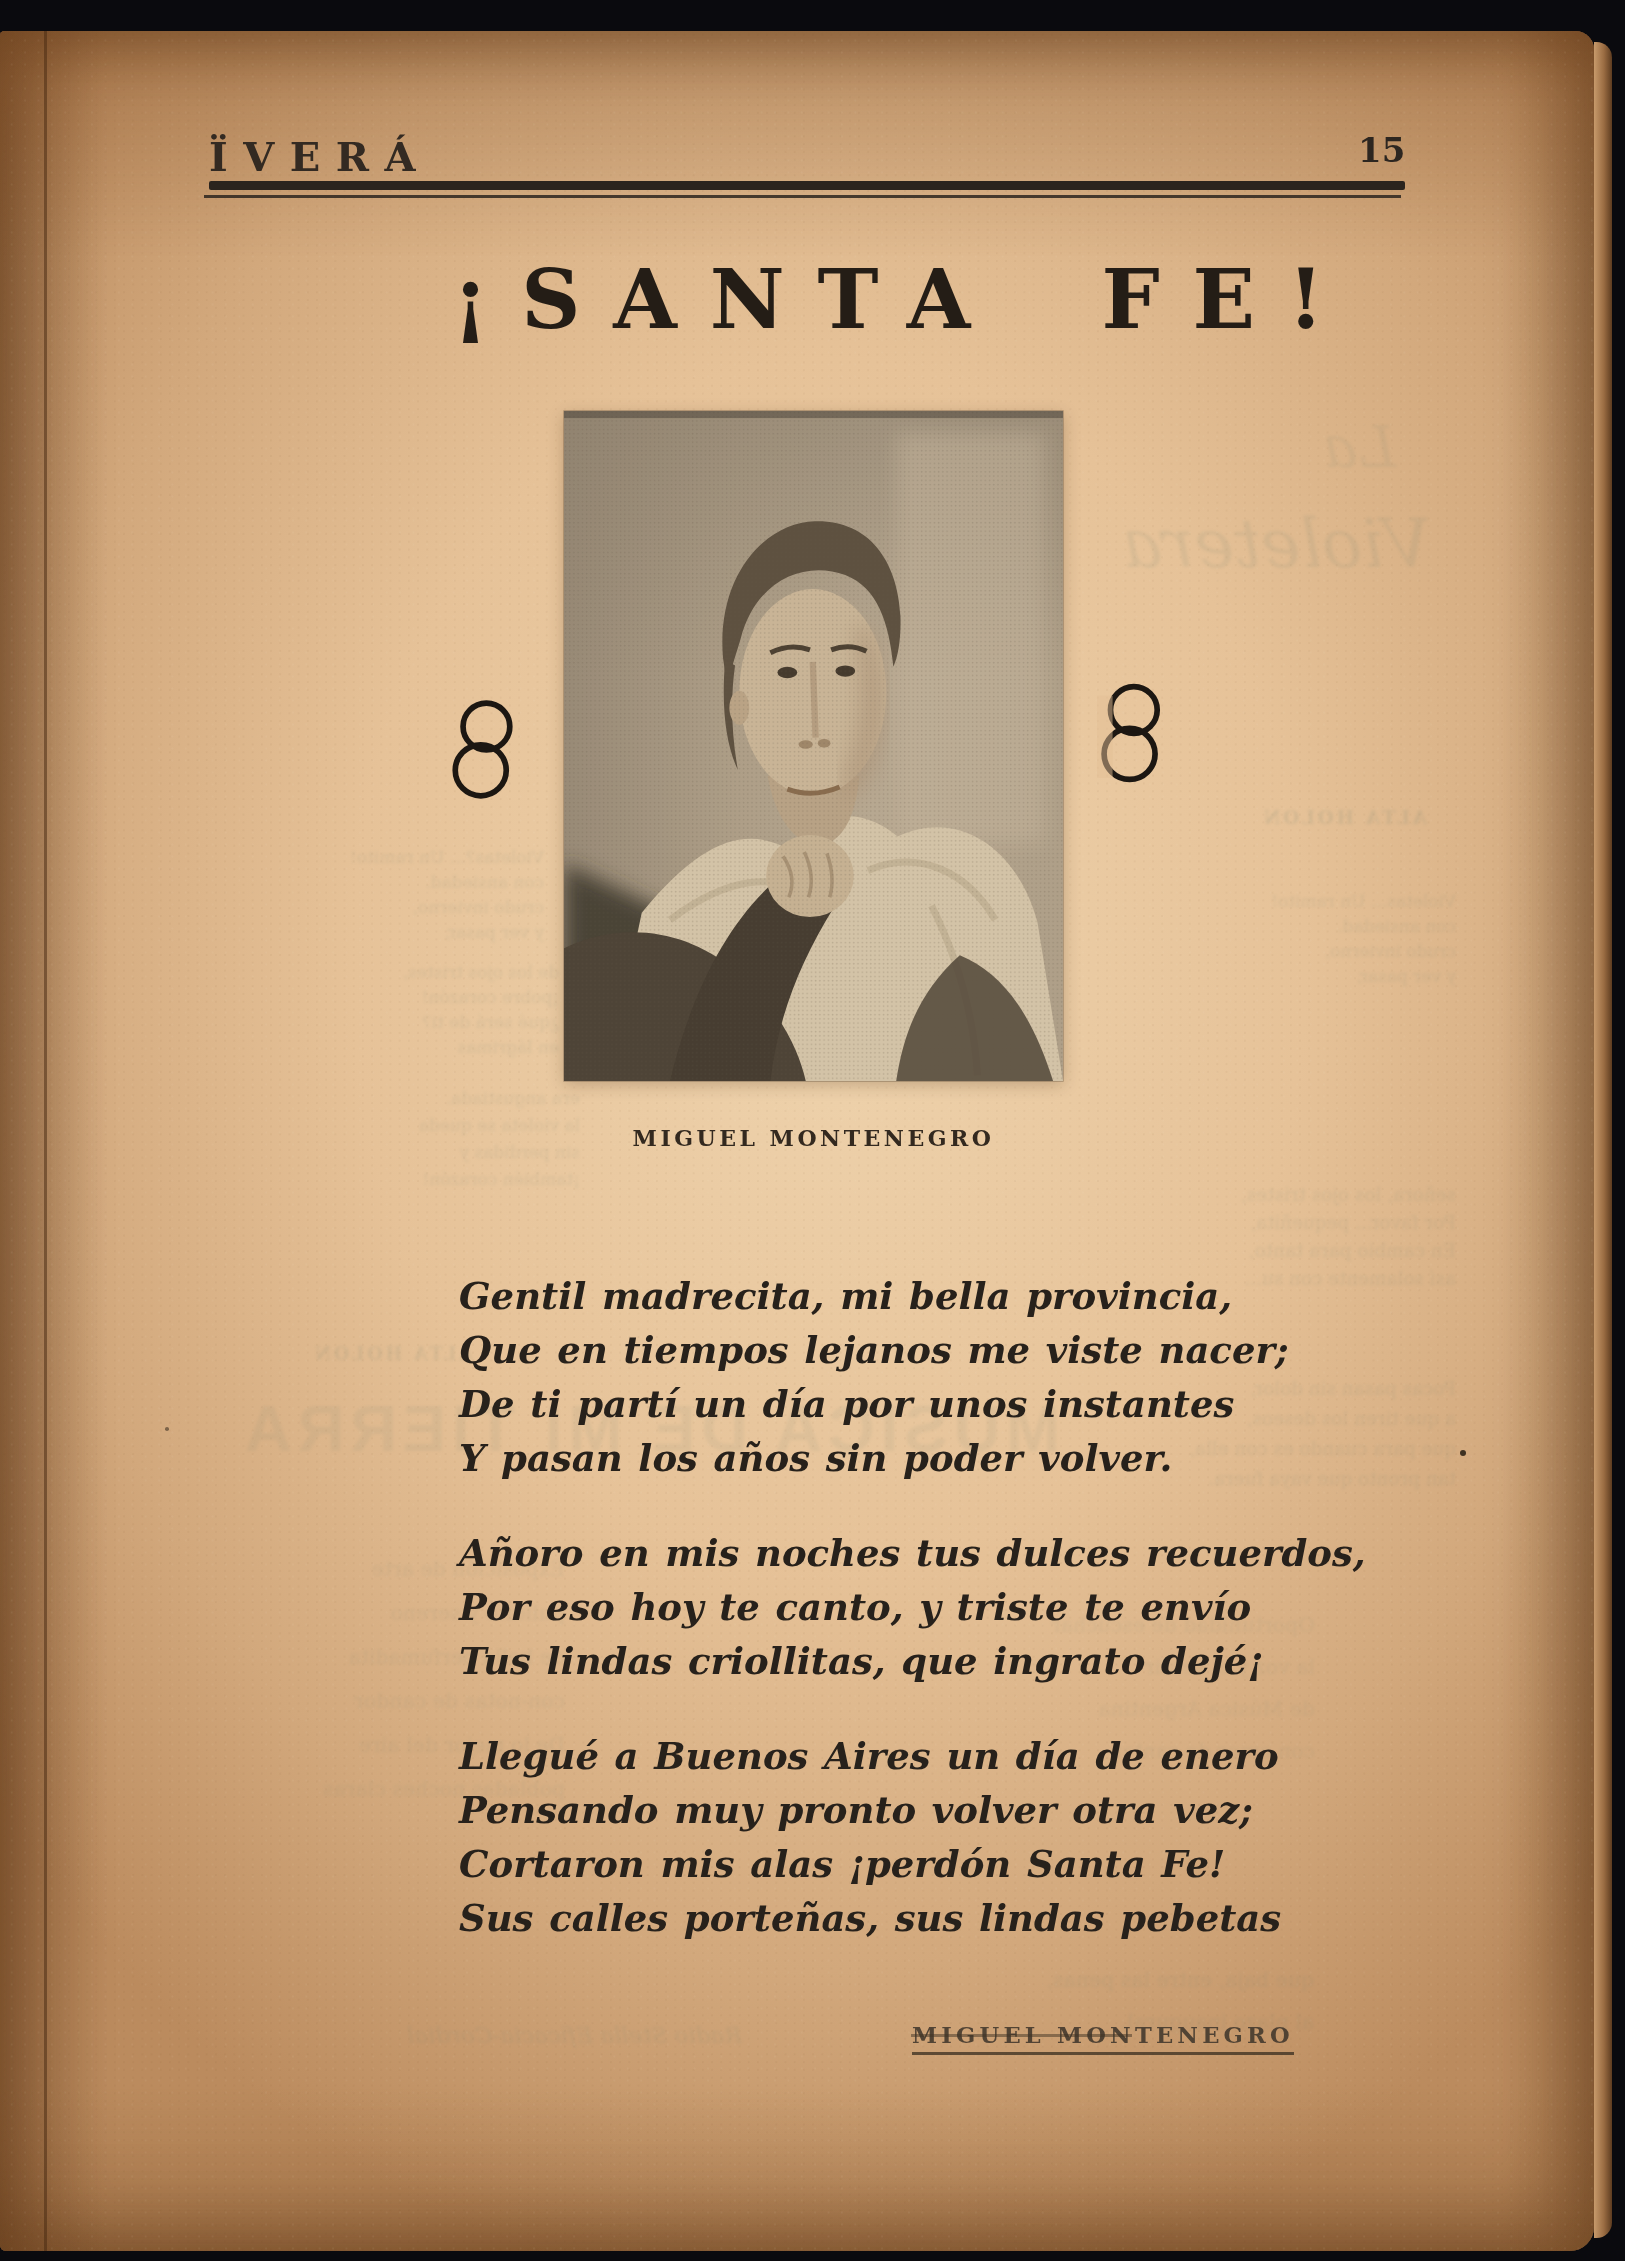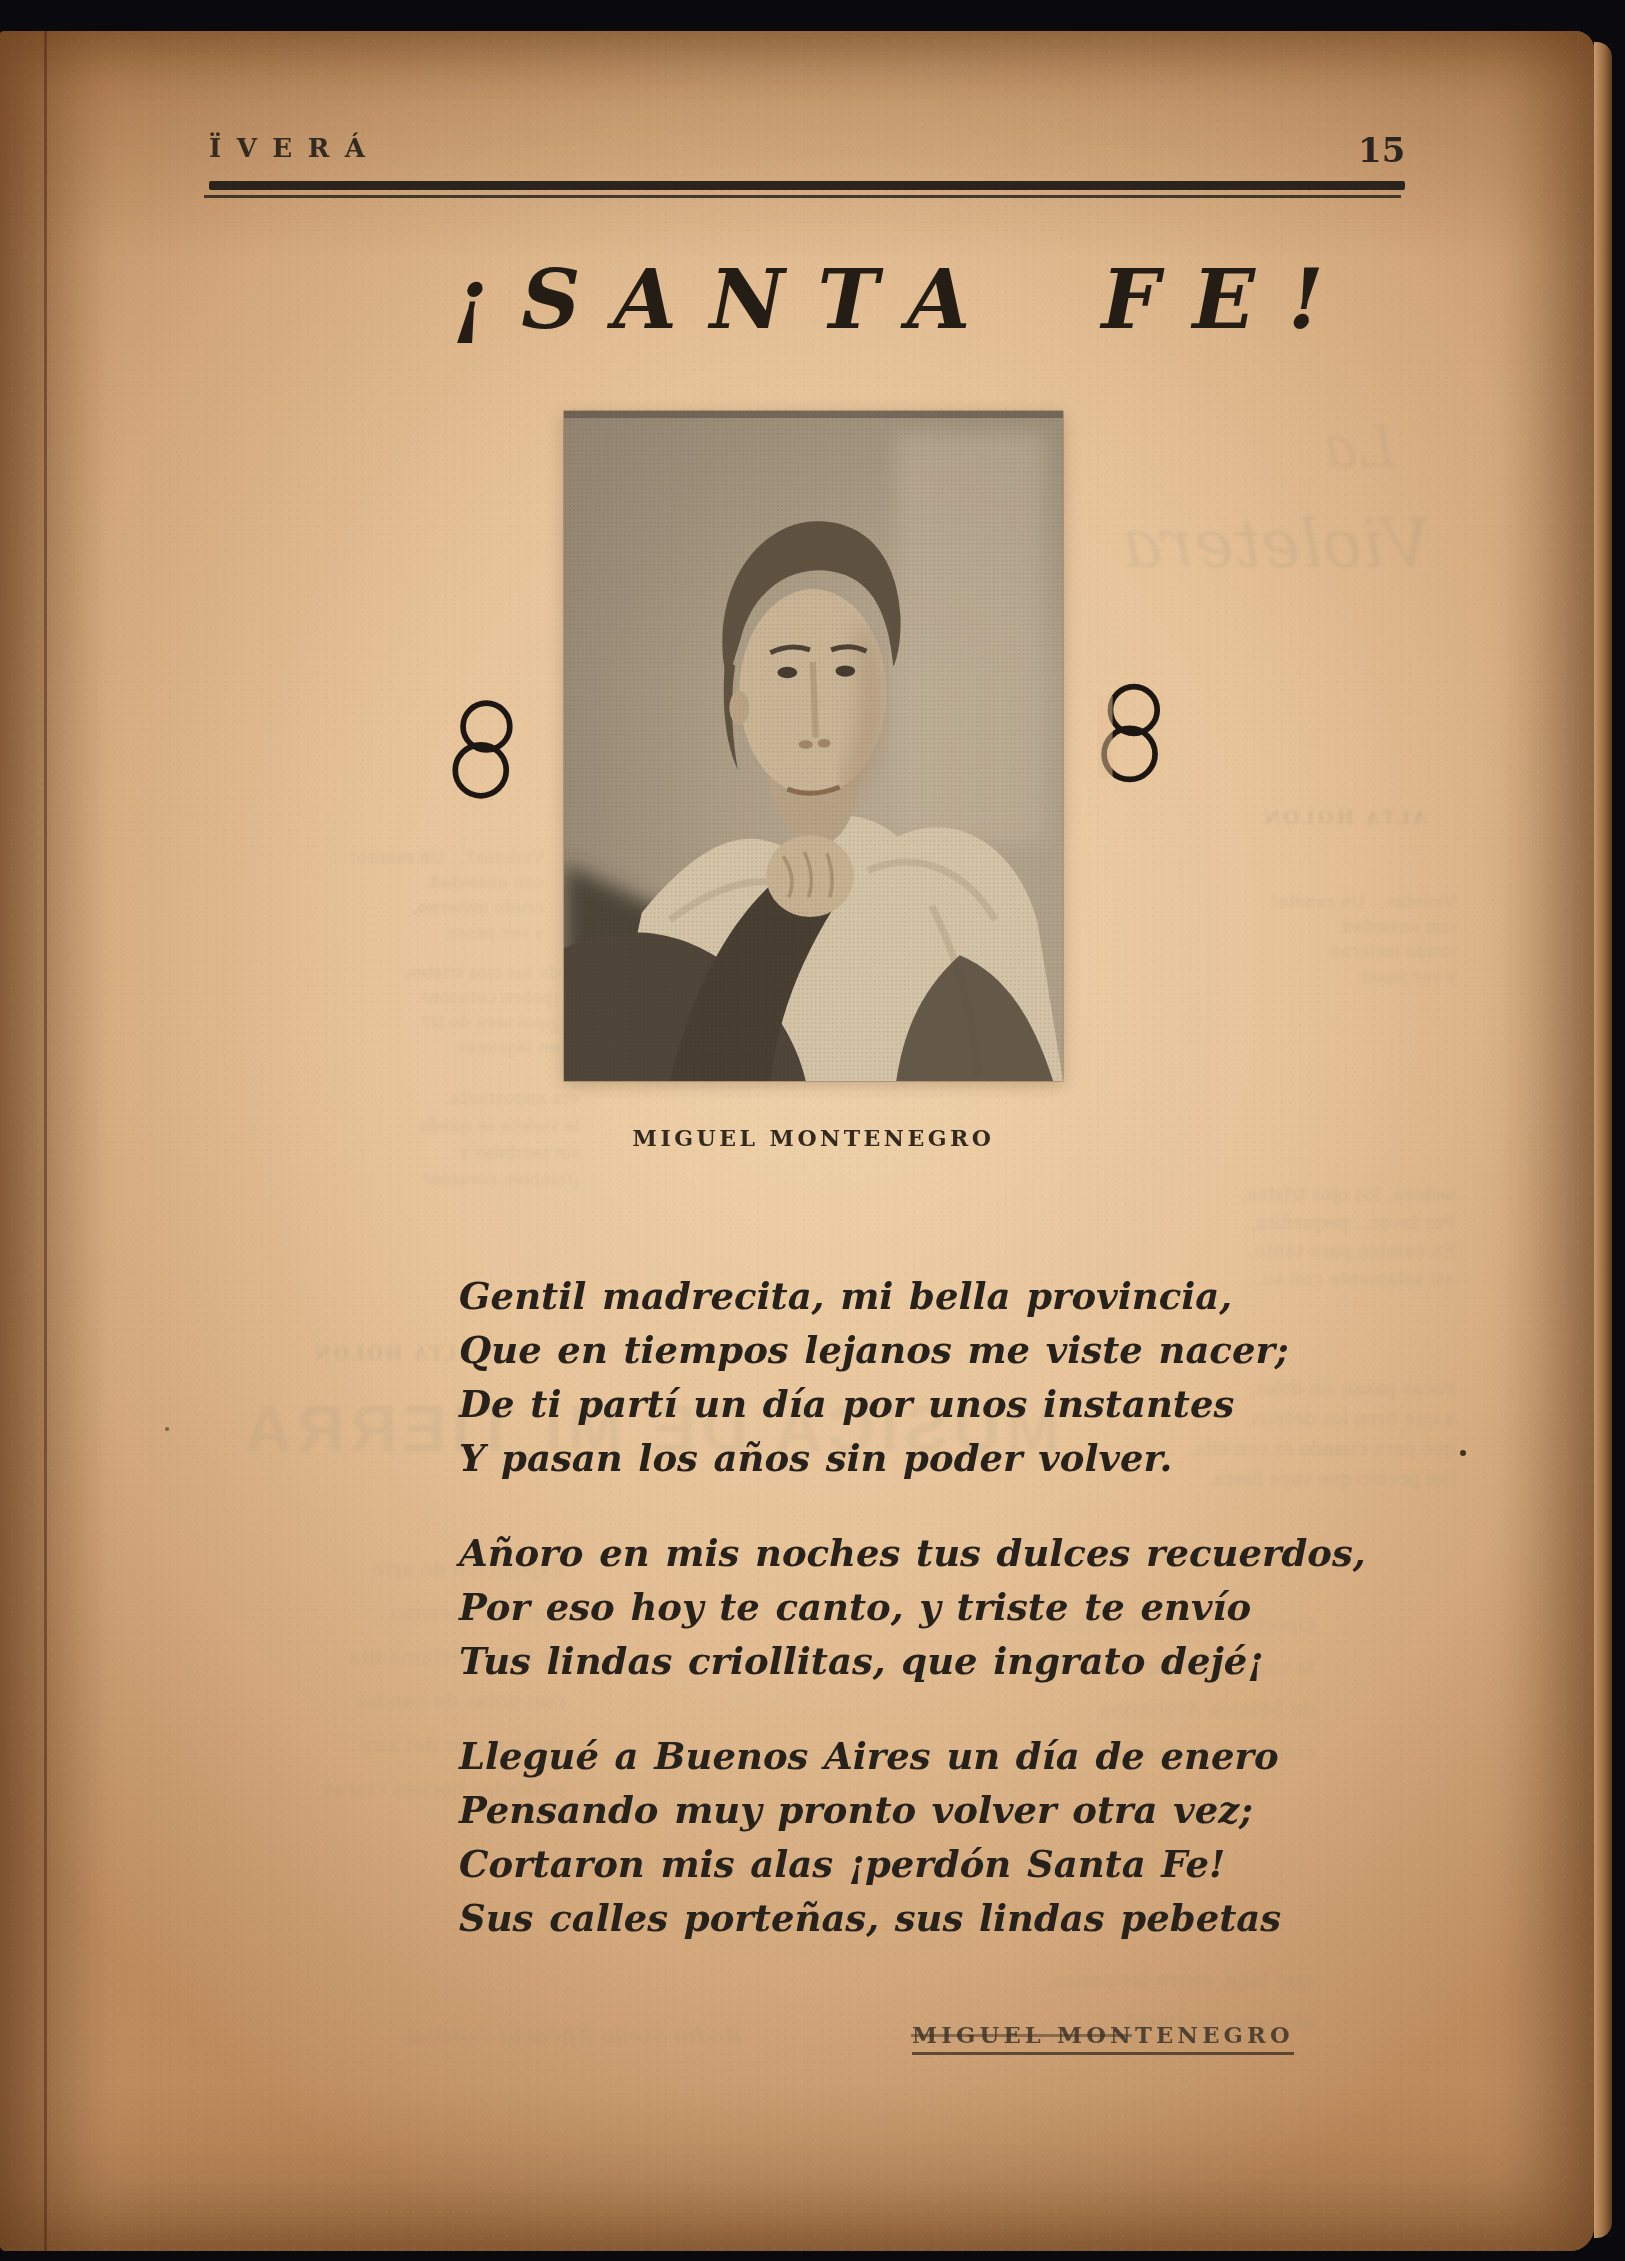--- a/index.html
+++ b/index.html
@@ -18,29 +18,29 @@
                linear-gradient(0deg, rgba(110,65,25,.26), rgba(110,65,25,0) 163px);}
   .grain{position:absolute;inset:0;border-radius:inherit;pointer-events:none;
     background-image:radial-gradient(rgba(110,70,35,.06) 0.7px, transparent 1px),
                      radial-gradient(rgba(255,244,220,.07) 0.7px, transparent 1px);
     background-size:9.2px 7.8px,13.4px 12px;background-position:0 0,5px 3.5px;}
   .crease{position:absolute;left:44px;top:0;width:2.8px;height:100%;background:rgba(70,40,15,.5);}
   .stack-edges{position:absolute;top:42px;left:1594px;width:18.4px;height:2196px;border-radius:0 15.5px 15.5px 0;
     background:linear-gradient(90deg,#c79a6b,#9a6c42 55%,#5d3c20 100%);}
 
   
-  .running-head{position:absolute;left:209px;top:102px;font-weight:bold;font-size:26px;
+  .running-head{position:absolute;left:209px;top:102px;font-weight:bold;font-size:40px;
     letter-spacing:15.5px;color:#332a22;}
   .page-number{position:absolute;left:1358px;top:99px;font-weight:bold;font-size:34px;color:#2d2620;}
   .rule{position:absolute;background:#2b241e;}
   .rule-thick{left:209px;top:150px;width:1196px;height:8.5px;border-radius:2.1px;}
   .rule-thin{left:204px;top:164px;width:1197px;height:2.8px;opacity:.85;}
 
   .title{position:absolute;left:332px;top:220px;width:1145px;margin:0;text-align:center;
-    font-style:italic;font-weight:bold;font-size:82px;letter-spacing:.40em;word-spacing:.45em;
+    font-weight:bold;font-size:82px;letter-spacing:.40em;word-spacing:.45em;
     color:#241d16;white-space:nowrap;}
 
   .photo{position:absolute;left:564px;top:380px;width:499px;height:670px;
     box-shadow:0 0 0 0.7px rgba(60,50,35,.35), 0 4.2px 15.5px rgba(60,35,10,.25);}
   .photo svg{display:block;width:100%;height:100%;}
 
   .ornament{position:absolute;}
   .ring-left{left:451px;top:667px;width:68px;height:105px;}
   .ring-right{left:1097px;top:652px;width:68px;height:105px;}
   .ornament svg{display:block;width:100%;height:100%;}

